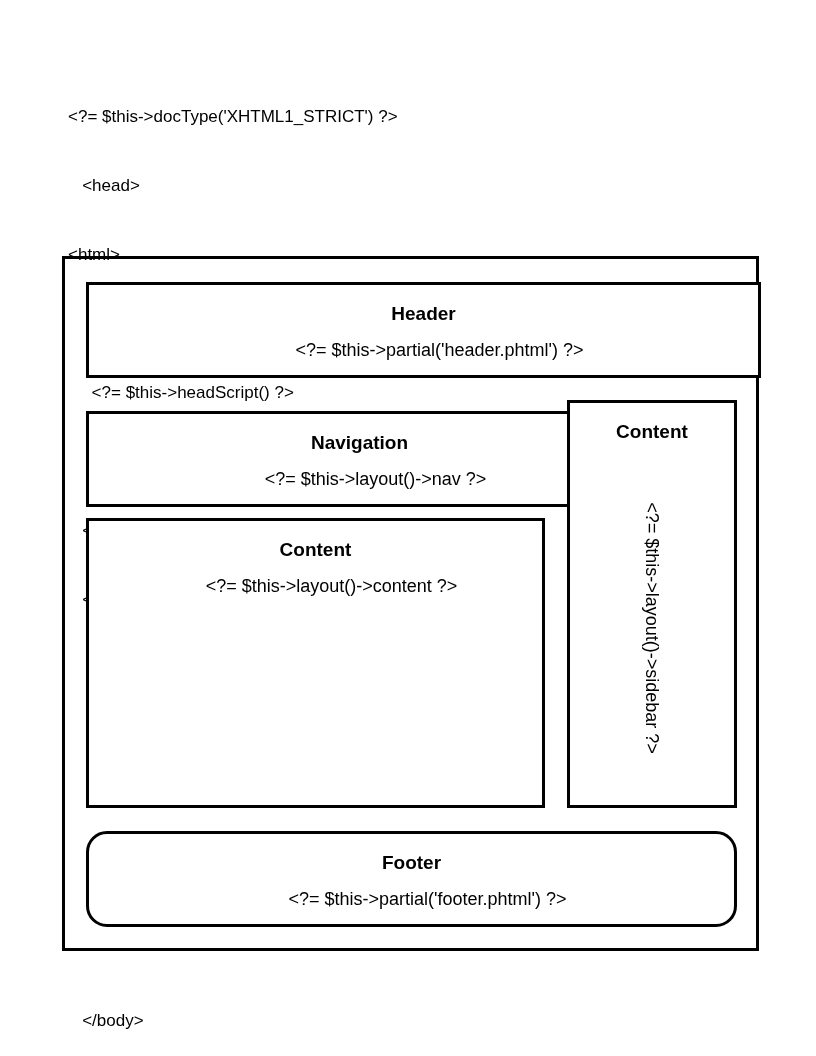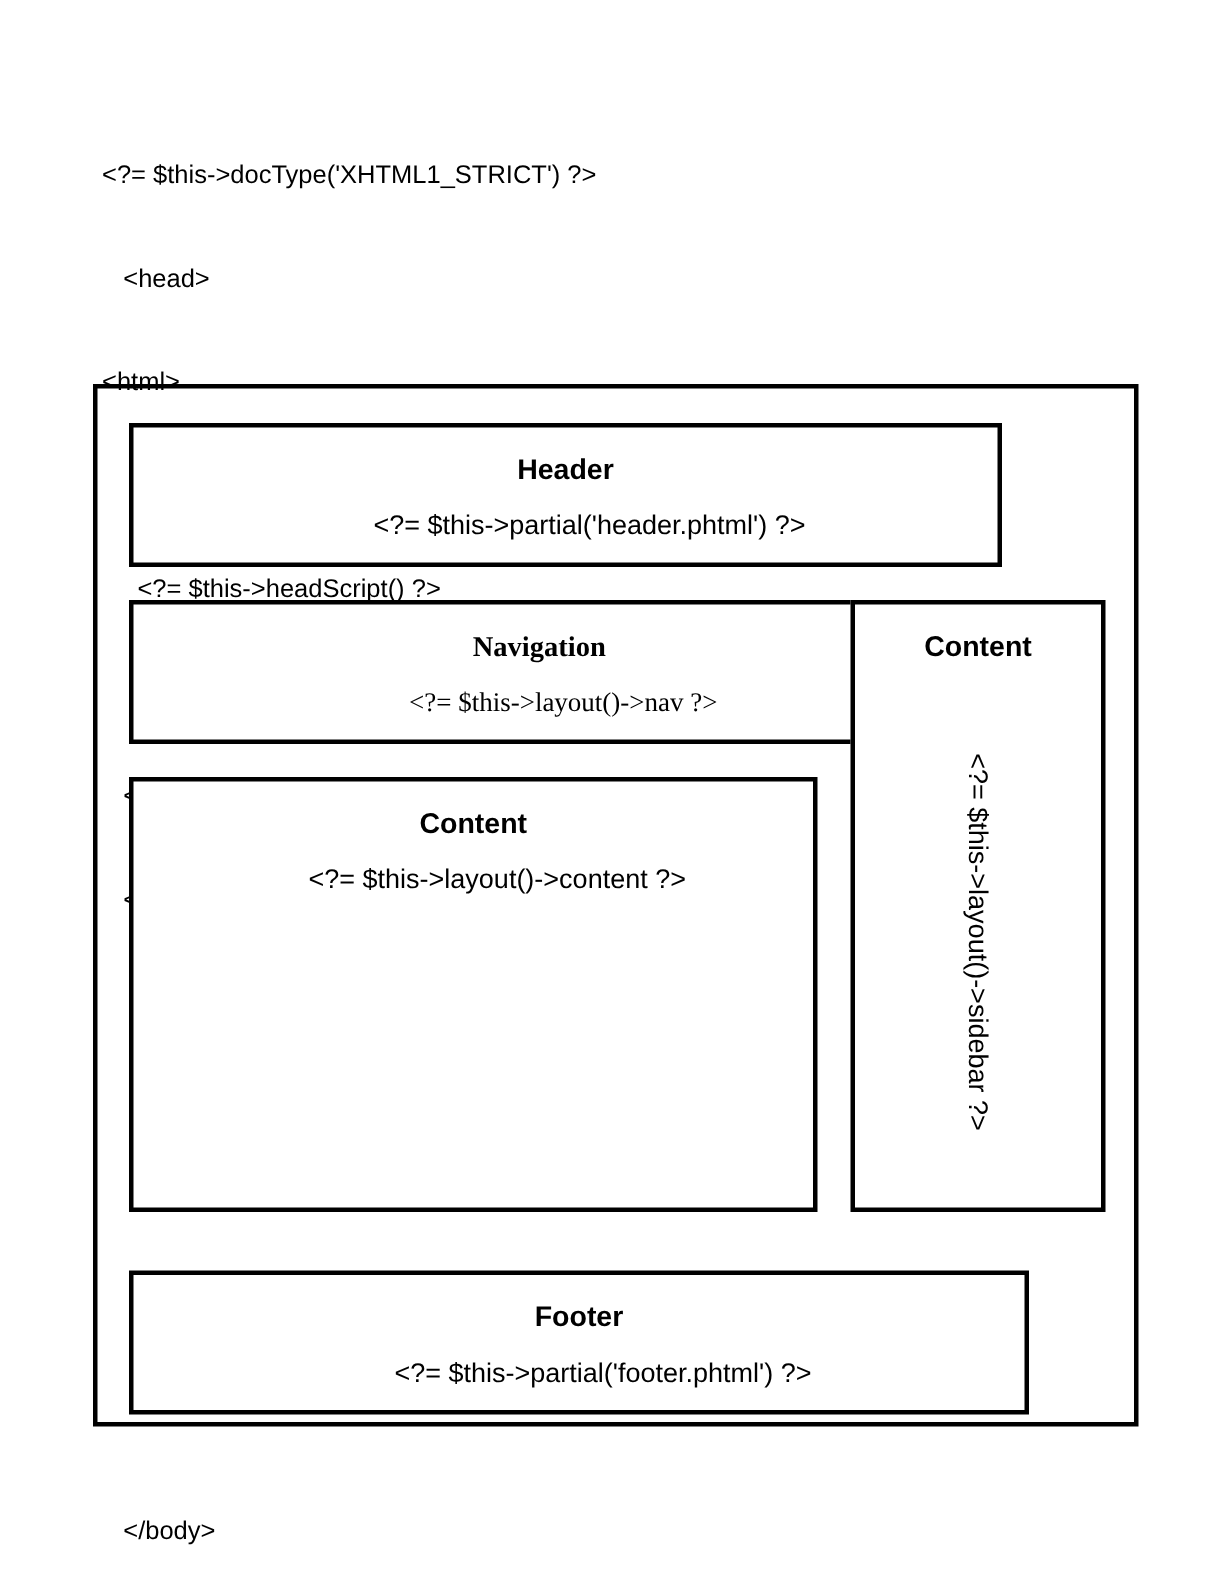--- a/index.html
+++ b/index.html
@@ -58,27 +58,27 @@
   .region-code {
     font-size: 18px;
     text-align: center;
     line-height: 22px;
     white-space: pre;
     padding-left: 32px;
   }
 
   
   #region-header {
-    left: 21px;  top: 23px;  width: 582px; height: 96px;
+    left: 21px;  top: 23px;  width: 675px; height: 96px;
   }
   #region-header .region-title { margin-top: 18px; }
   #region-header .region-code  { margin-top: 14px; }
 
   #region-navigation {
-    left: 21px;  top: 141px; width: 547px; height: 96px; font-family: Liberation Serif, serif;
+    left: 21px;  top: 152px; width: 547px; height: 96px;
   }
   #region-navigation .region-title { margin-top: 18px; }
   #region-navigation .region-code  { margin-top: 14px; }
 
   #region-content {
     left: 21px;  top: 259px; width: 459px; height: 290px;
   }
   #region-content .region-title { margin-top: 18px; }
   #region-content .region-code  { margin-top: 14px; }
 
@@ -99,21 +99,21 @@
   }
   .vertical-code .rot {
     font-size: 18px;
     white-space: nowrap;
     transform: rotate(90deg);
     transform-origin: center center;
     line-height: 20px;
   }
 
   #region-footer {
-    left: 21px;  top: 588px; width: 600px; height: 96px;
+    left: 21px;  top: 572px; width: 651px; height: 96px; border-radius: 21px;
   }
   #region-footer .region-title { margin-top: 18px; }
   #region-footer .region-code  { margin-top: 14px; }
 </style>
 </head>
 <body>
 
 <div class="code-block" id="code-top">
   <div class="code-line">&lt;?= $this-&gt;docType('XHTML1_STRICT') ?&gt;</div>
   <div class="code-line">   &lt;head&gt;</div>

